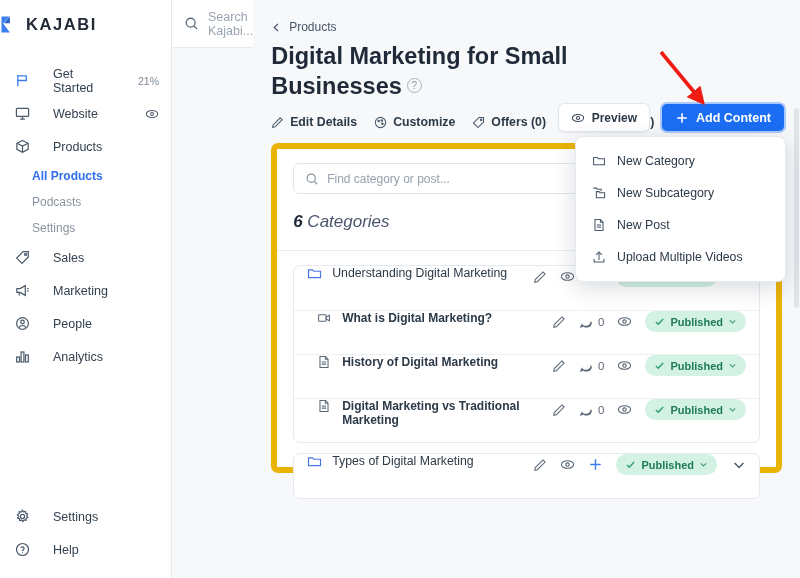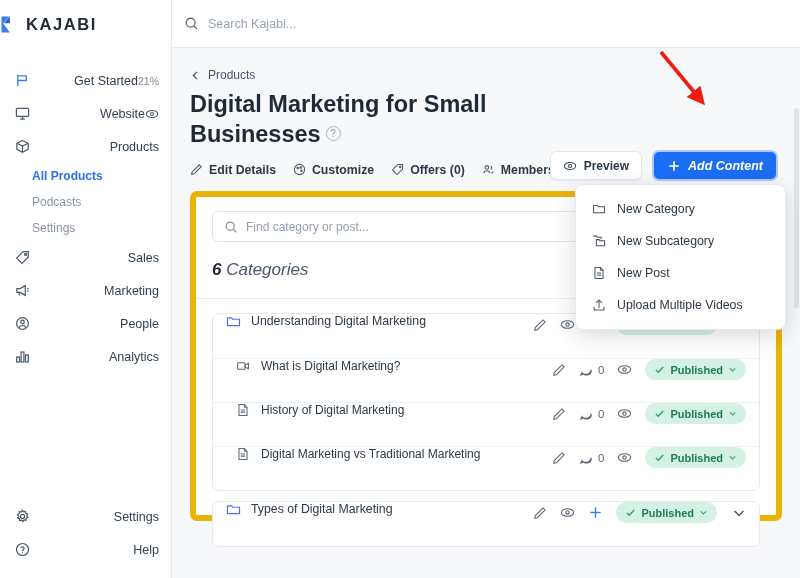--- a/index.html
+++ b/index.html
@@ -20,35 +20,35 @@
     position: relative;
     display: flex; flex-direction: column;
   }
   .logo-row { height: 48px; display: flex; align-items: center; padding-left: 0; gap: 7px; }
   .logo-mark { width: 19px; height: 19px; position: relative; }
   .logo-text { font-size: 16.5px; font-weight: bold; letter-spacing: 1.6px; color: #232b38; }
 
   .nav { margin-top: 16px; }
   .nav-item {
     height: 33px; display: flex; align-items: center;
-    padding-left: 14px; padding-right: 12px; gap: 0;
-    color: #32404f; font-size: 12.5px; cursor: pointer; text-align: right;
+    padding-left: 14px; padding-right: 12px; gap: 22px;
+    color: #32404f; font-size: 12.5px; cursor: pointer;
   }
   .nav-item .ic { width: 17px; height: 17px; flex: 0 0 17px; display:flex; align-items:center; justify-content:center; color:#4a5a6b; }
   .nav-item .lbl { flex: 1; }
   .nav-item .suffix { font-size: 10.5px; color: #7b8794; }
   .nav-sub {
     height: 26px; display: flex; align-items: center;
     padding-left: 32px; font-size: 12px; color: #8a94a0; cursor: pointer;
   }
   .nav-sub.active { color: #2f6fed; font-weight: bold; }
   .nav-bottom { position: absolute; bottom: 8px; left: 0; right: 0; padding-bottom: 4px; }
 
   
-  .main { flex: 1; height: 578px; display: flex; flex-direction: column; background: #f6f8fa; position: relative; }
+  .main { flex: 1; height: 578px; display: flex; flex-direction: row; background: #f6f8fa; position: relative; }
   .topbar {
     height: 48px; background: #fff; border-bottom: 1px solid #e6e9ee;
     display: flex; align-items: center; padding-left: 12px; gap: 9px;
     flex: 0 0 48px;
   }
   .topbar .search-ic { color: #5c6b7a; display:flex; }
   .topbar .search-ph { font-size: 12.5px; color: #9aa4b0; }
 
   .content { flex: 1; overflow: hidden; position: relative; padding: 0 18px 0 18px; }
 
@@ -61,21 +61,21 @@
     display: inline; 
   }
   .title-wrap { margin-top: 7px; max-width: 310px; }
   .help-badge {
     display: inline-flex; align-items: center; justify-content: center;
     width: 15px; height: 15px; border-radius: 50%; border: 1.3px solid #aab3bf;
     color: #8d97a4; font-size: 10px; vertical-align: 5px; margin-left: 5px; cursor: pointer;
   }
 
   .tabs { display: flex; align-items: center; gap: 17px; margin-top: 14px; }
-  .tab { display: flex; align-items: flex-start; gap: 6px; font-size: 12.3px; color: #2c3947; cursor: pointer; font-weight: 600; }
+  .tab { display: flex; align-items: center; gap: 6px; font-size: 12.3px; color: #2c3947; cursor: pointer; font-weight: 600; }
   .tab .ic { color: #4a5a6b; display: flex; }
   .tab-more { color: #8a94a0; font-size: 11px; }
 
   
   .card {
     background: #fff; border: 6px solid #eab308; border-radius: 7px;
     margin-top: 14px; position: relative;
     height: 330px;
   }
   .card-head { padding: 14px 16px 0 16px; }
@@ -101,44 +101,44 @@
     border: 1px solid #e6e9ee; border-radius: 7px; background: #fff;
     margin-bottom: 10px; overflow: hidden;
   }
   .row {
     height: 44px; display: flex; align-items: flex-start; padding: 0 13px; gap: 9px;
   }
   .row + .row { border-top: 1px solid #eef1f4; }
   .row .r-ic { display: flex; color: #4a76e8; flex: 0 0 16px; }
   .row.post .r-ic { color: #5a6876; }
   .row .r-title { flex: 1; font-size: 12.3px; color: #2c3947; }
-  .row.post .r-title { font-size: 12px; }
+  .row.post .r-title { font-size: 12px; font-weight: bold; }
   .r-actions { display: flex; align-items: center; gap: 13px; }
   .act { display: flex; align-items: center; gap: 5px; color: #5a6876; cursor: pointer; font-size: 11.5px; }
   .act.plus { color: #3b7ef0; }
   .badge {
     display: flex; align-items: center; gap: 5px;
     background: #d3f2e3; color: #1f7a5c; border-radius: 12px;
     height: 21px; padding: 0 9px; font-size: 11px; font-weight: 600; cursor: pointer;
   }
   .badge .chev { color: #4c9a80; }
   .collapse-ic { color: #48556a; display: flex; cursor: pointer; margin-left: 2px; }
 
   
-  .head-actions { position: absolute; right: 22px; top: 102px; display: flex; align-items: center; gap: 10px; z-index: 6; }
+  .head-actions { position: absolute; right: 14px; top: 102px; display: flex; align-items: center; gap: 10px; z-index: 6; }
   .btn-preview {
     display: flex; align-items: center; gap: 7px;
     background: #fff; border: 1px solid #e2e6eb; border-radius: 6px;
     height: 29px; padding: 0 12px; font-size: 12px; color: #2c3947; font-weight: 600; cursor: pointer;
     box-shadow: 0 1px 2px rgba(20,30,50,.06);
   }
   .btn-add {
     display: flex; align-items: center; gap: 7px;
     background: #1b6ef3; border: 2px solid #a9c8fb; border-radius: 7px;
-    height: 31px; padding: 10px 13px; font-size: 12.5px; color: #fff; font-weight: bold; cursor: pointer; font-style: italic;
+    height: 31px; padding: 10px 13px; font-size: 12.5px; color: #fff; font-weight: bold; cursor: pointer;
   }
 
   
   .dropdown {
     position: absolute; right: 14px; top: 136px; width: 211px;
     background: #fff; border: 1px solid #e6e9ee; border-radius: 8px;
     box-shadow: 0 6px 22px rgba(20,30,50,.16);
     padding: 8px 0; z-index: 7;
   }
   .dd-item {

